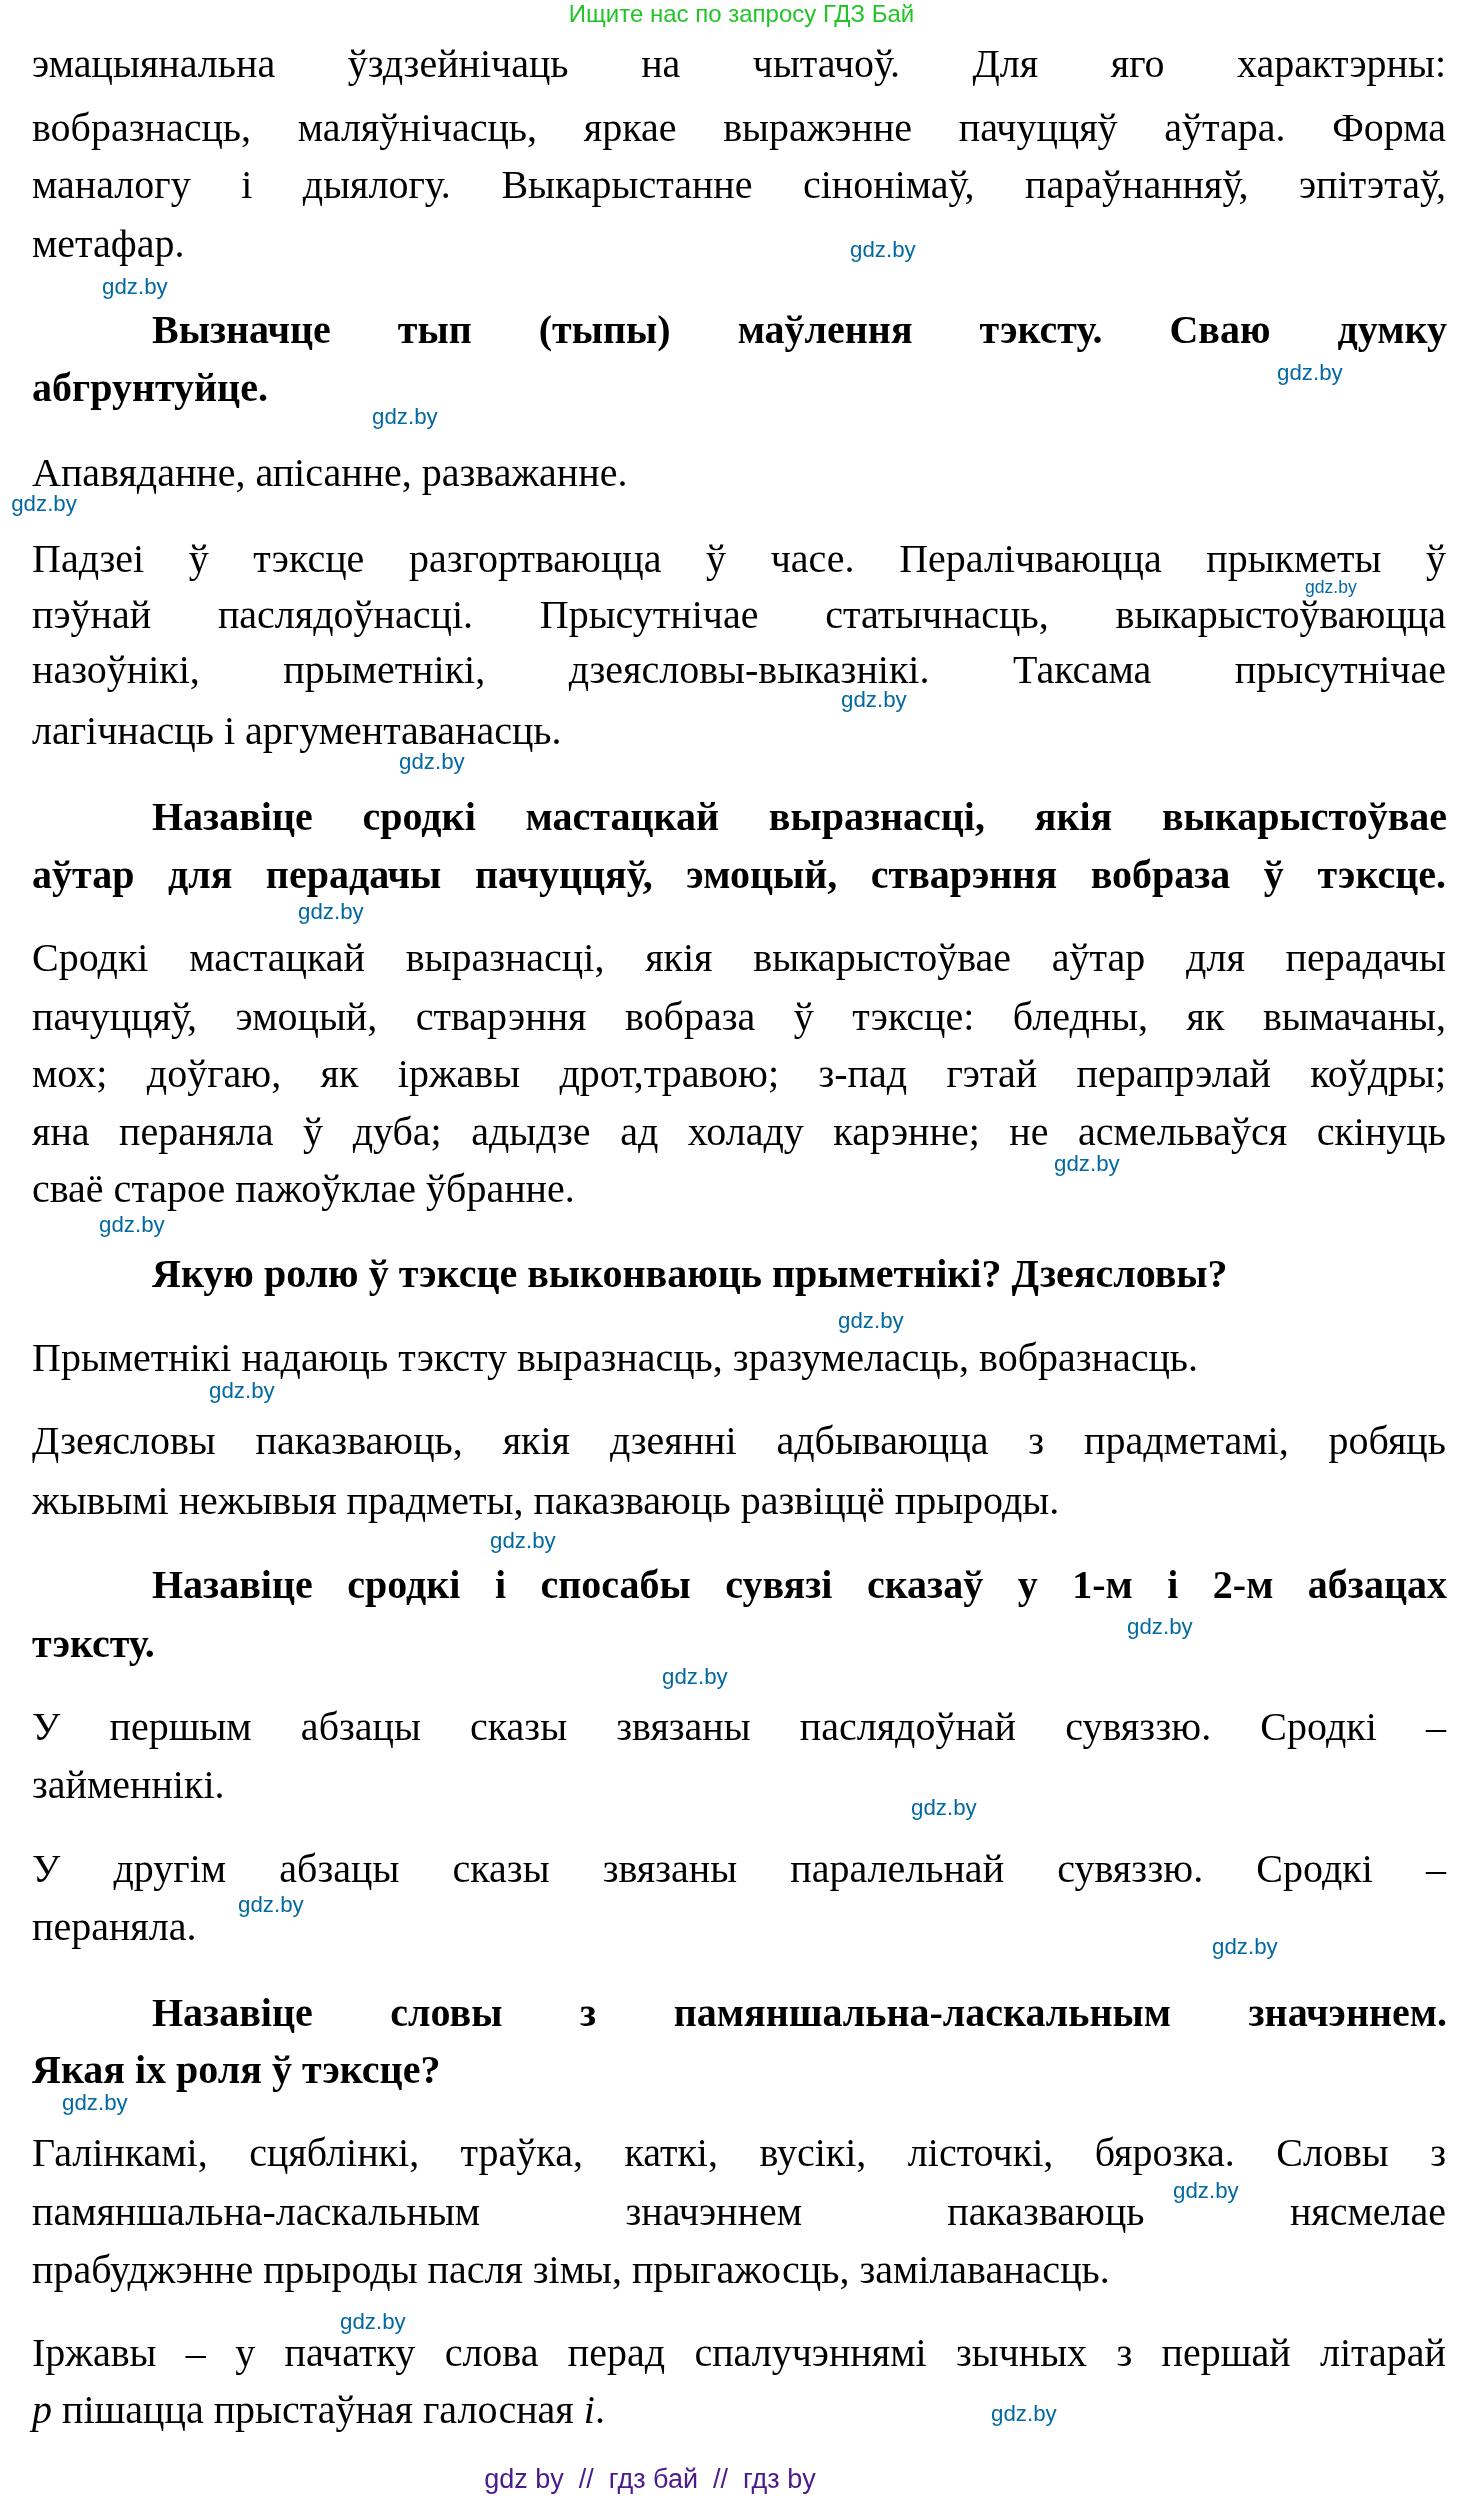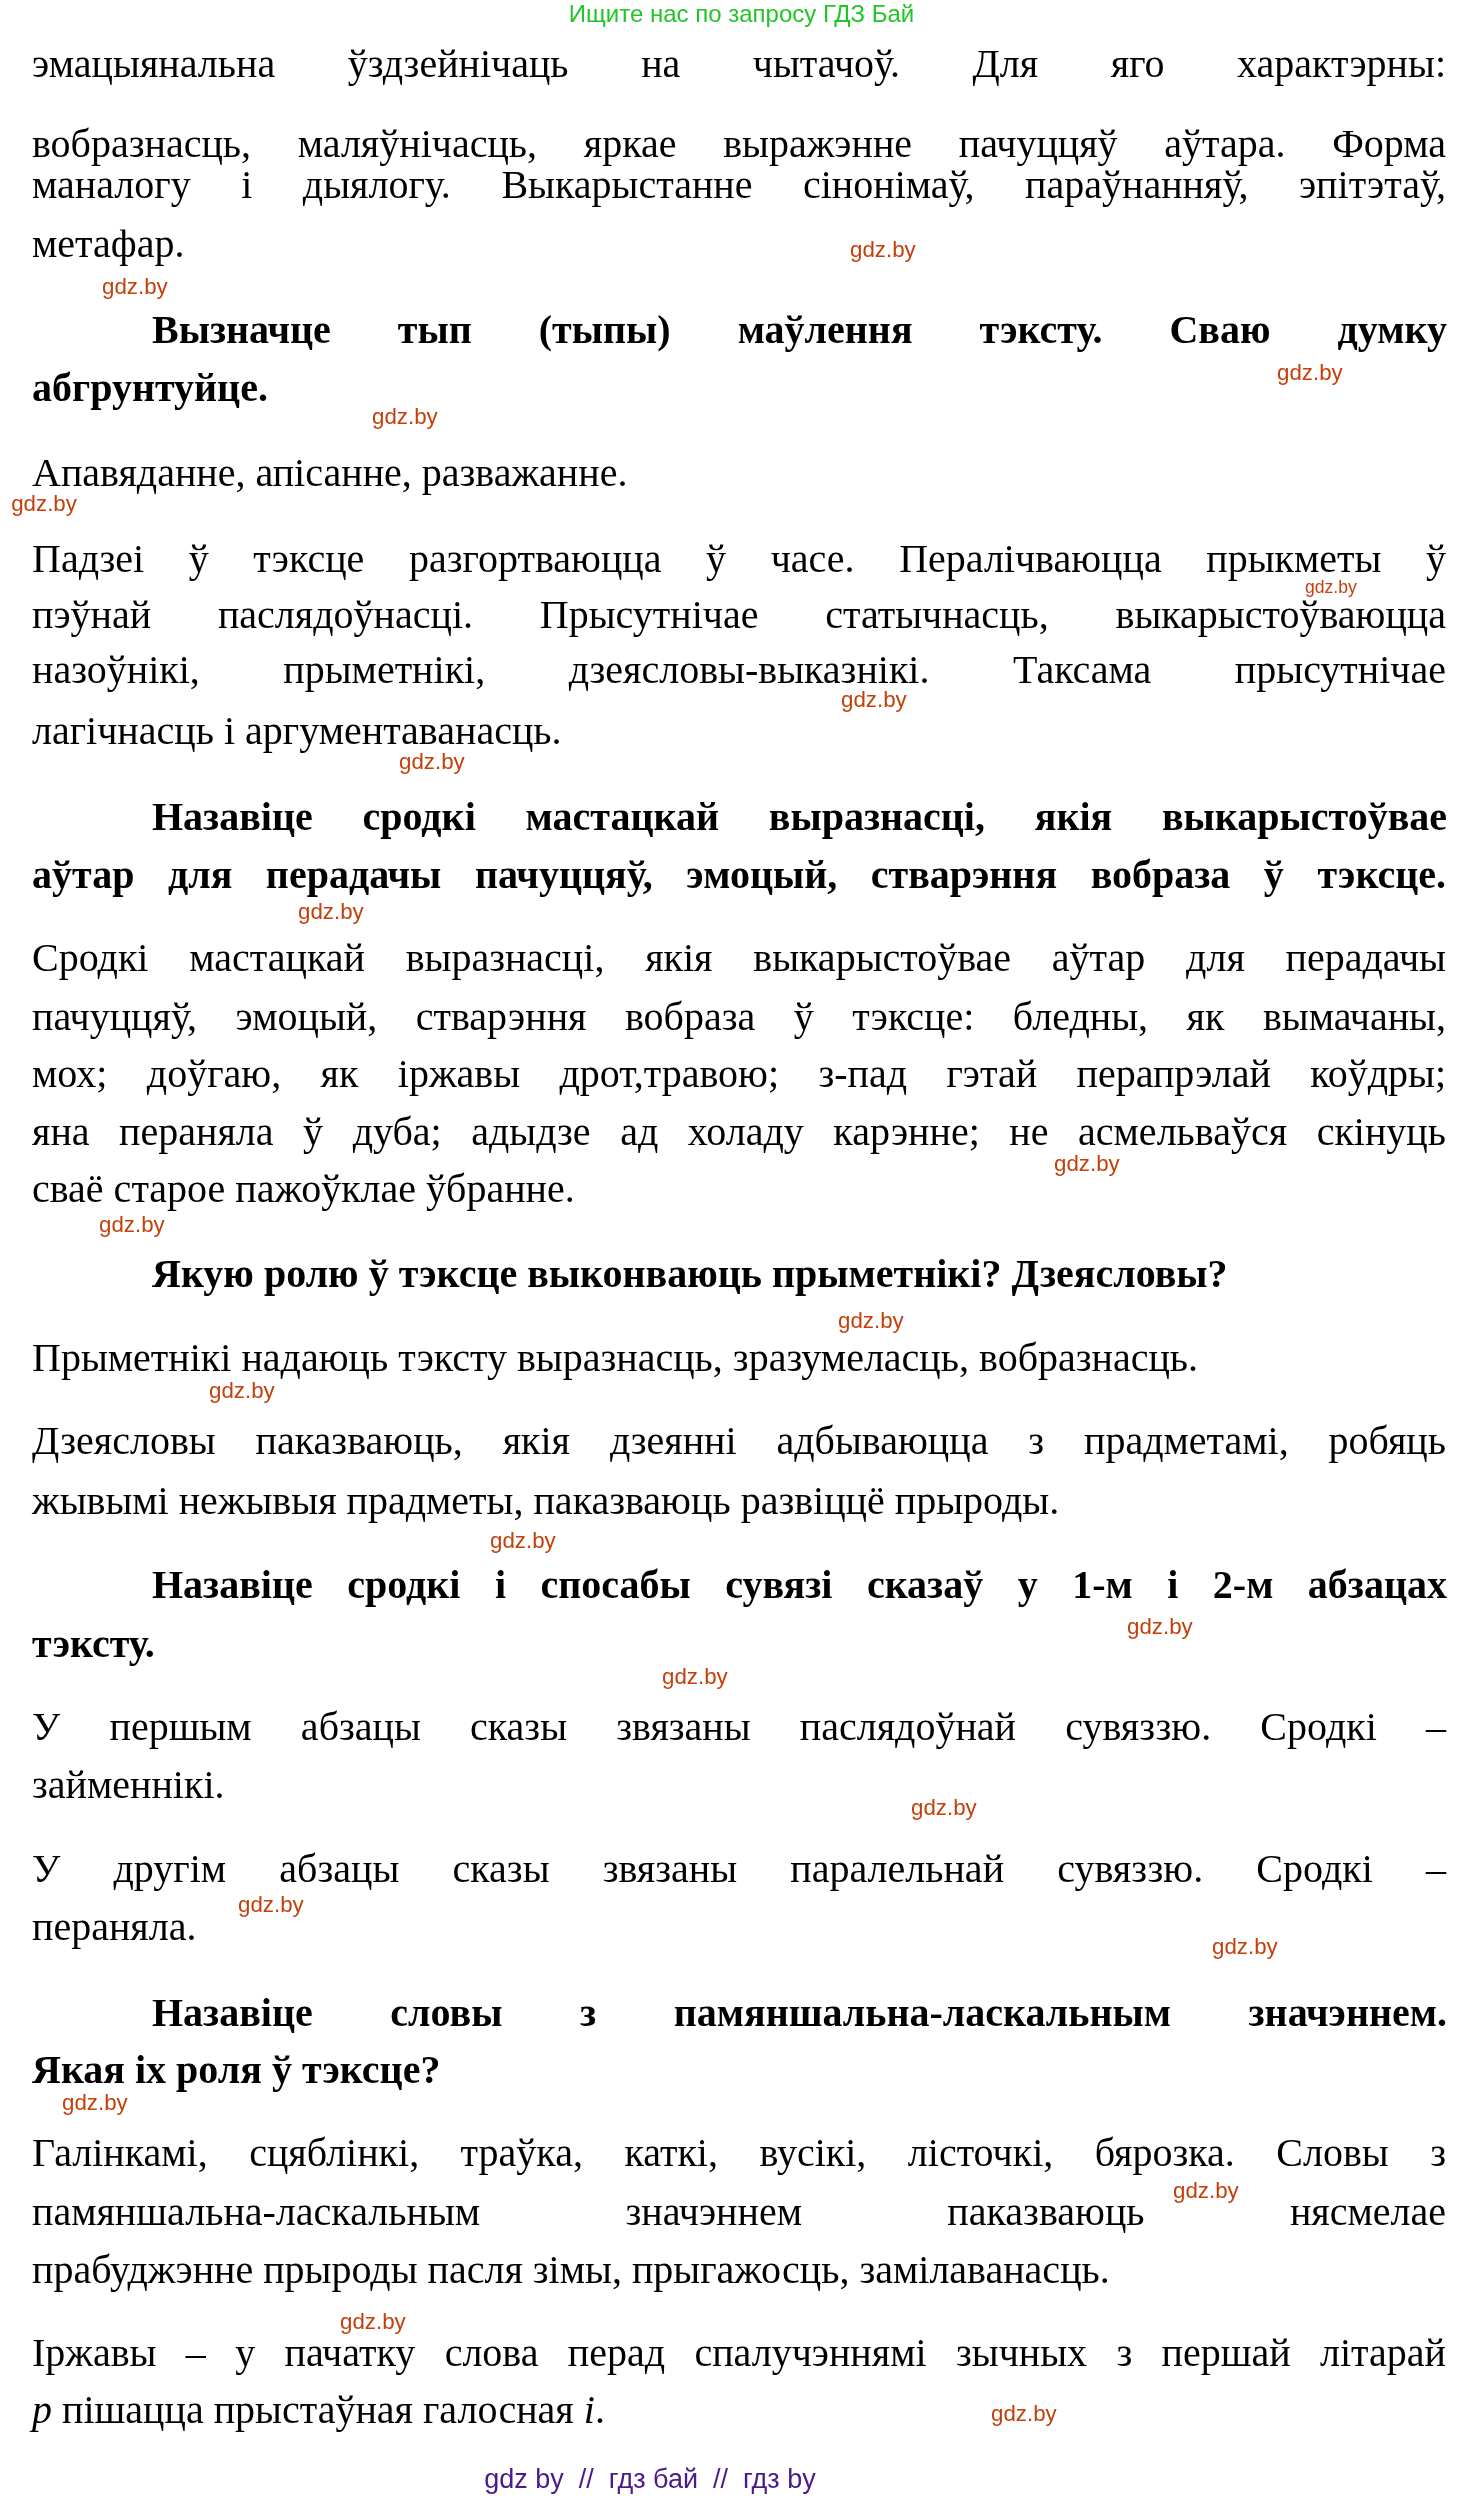--- a/index.html
+++ b/index.html
@@ -13,36 +13,36 @@
     position: absolute; left: 32px; width: 1414px;
     font-family: "Liberation Serif", serif; font-size: 40px; line-height: 48px;
     color: #000; white-space: nowrap; text-align: justify; text-align-last: justify;
   }
   .line.last { text-align-last: left; font-family: Liberation Serif, serif; }
   .line.bold { font-weight: bold; }
   .line.indent { left: 152px; width: 1295px; }
   .line .it { font-style: italic; }
   .wm {
     position: absolute; font-family: "Liberation Sans", sans-serif; font-size: 22.3px;
-    color: #c2410c; line-height: 24px; white-space: nowrap;
+    color: #0369a1; line-height: 24px; white-space: nowrap;
   }
   .wm.small { font-size: 17.6px; line-height: 19px; }
   .footer {
     position: absolute; left: 0; top: 2463px; width: 1300px; text-align: center;
     font-family: "Liberation Sans", sans-serif; font-size: 27px; color: #4b1a8c; line-height: 32px;
     white-space: pre;
   }
 </style>
 </head>
 <body>
 
 <div class="header">Ищите нас по запросу ГДЗ Бай</div>
 
 <div class="line" style="top:40px">эмацыянальна ўздзейнічаць на чытачоў. Для яго характэрны:</div>
-<div class="line" style="top:120px">вобразнасць, маляўнічасць, яркае выражэнне пачуццяў аўтара. Форма</div>
+<div class="line" style="top:104px">вобразнасць, маляўнічасць, яркае выражэнне пачуццяў аўтара. Форма</div>
 <div class="line" style="top:161px">маналогу і дыялогу. Выкарыстанне сінонімаў, параўнанняў, эпітэтаў,</div>
 <div class="line last" style="top:220px">метафар.</div>
 
 <div class="line bold indent" style="top:306px">Вызначце тып (тыпы) маўлення тэксту. Сваю думку</div>
 <div class="line bold last" style="top:364px">абгрунтуйце.</div>
 
 <div class="line last" style="top:449px">Апавяданне, апісанне, разважанне.</div>
 
 <div class="line" style="top:535px">Падзеі ў тэксце разгортваюцца ў часе.  Пералічваюцца прыкметы ў</div>
 <div class="line" style="top:591px">пэўнай паслядоўнасці.  Прысутнічае статычнасць, выкарыстоўваюцца</div>

